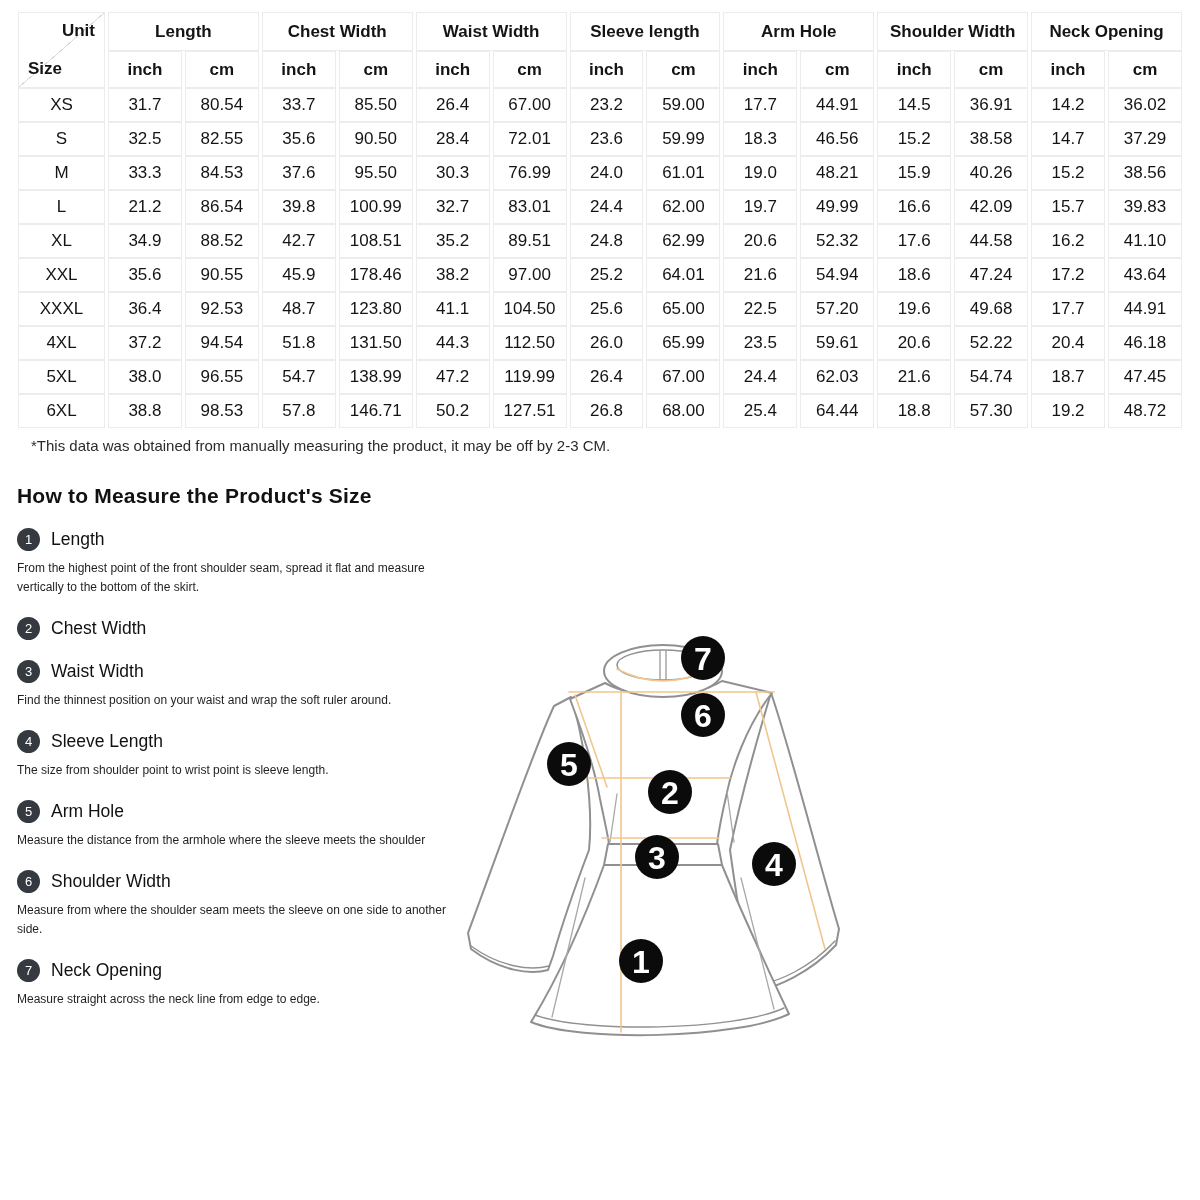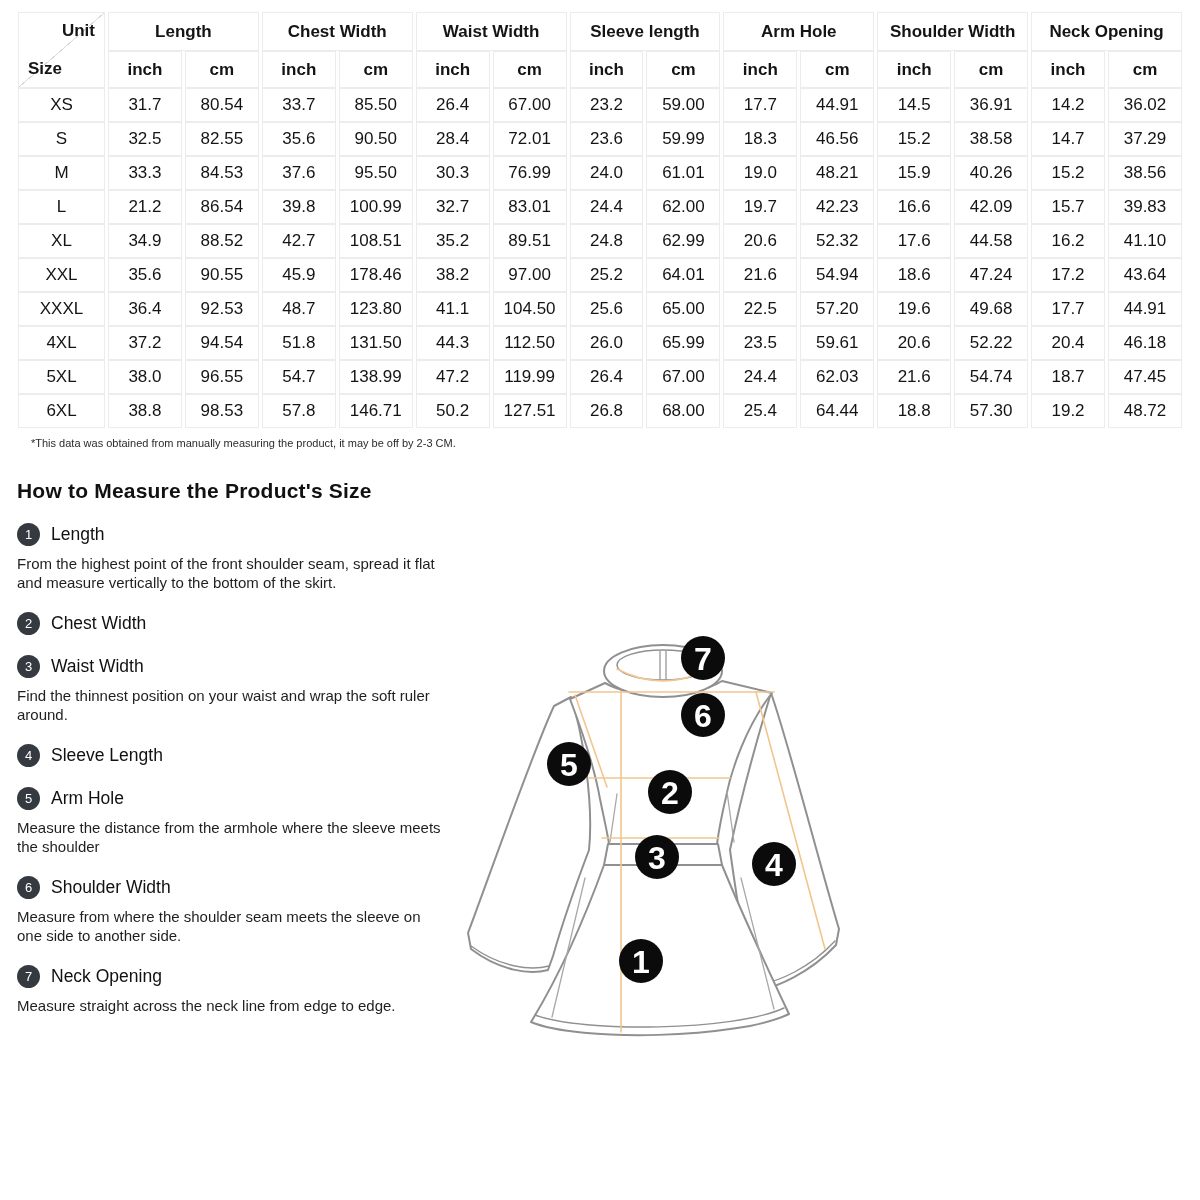--- a/index.html
+++ b/index.html
@@ -25,33 +25,33 @@
   .group-row th { height:39px; }
   .unit-row th { height:37px; }
   table.size-chart tbody th, table.size-chart tbody td { height:34px; font-weight:400; }
   .corner {
     position:relative;
     background-image:linear-gradient(to bottom right,
       #fff 49.6%, #d9d9d9 49.6%, #d9d9d9 50.45%, #fff 50.45%) !important;
   }
   .corner .unit-lbl { position:absolute; top:8px;  right:9px;  font-weight:700; }
   .corner .size-lbl { position:absolute; bottom:8px; left:9px; font-weight:700; }
-  .note { padding:9px 15px 0 16px; font-size:11px; color:#2b2b2b; }
+  .note { padding:9px 15px 0 16px; font-size:15px; color:#2b2b2b; }
   
   .measure { padding:30px 0 0 17px; width:470px; }
   .measure-title { font-size:21px; font-weight:700; color:#111; letter-spacing:.2px; }
   .m-item { margin-top:20px; }
   .m-head { display:flex; align-items:center; gap:11px; }
   .step-badge {
     width:23px; height:23px; border-radius:50%; background:#343a40; color:#fff;
     font-size:13px; font-weight:400; display:flex; align-items:center; justify-content:center;
     flex:0 0 23px;
   }
   .step-label { font-size:17.5px; color:#111; }
-  .m-desc { margin-top:8px; font-size:15px; line-height:19px; color:#1f1f1f; width:432px; }
+  .m-desc { margin-top:8px; font-size:12px; line-height:19px; color:#1f1f1f; width:432px; }
   
   .dress-svg { position:absolute; left:458px; top:631px; }
   .badge-num {
     font-family:"Liberation Sans","DejaVu Sans",sans-serif;
     font-size:32px; font-weight:700; fill:#fff;
   }
 </style>
 </head>
 <body>
 
@@ -163,21 +163,21 @@
             <th>L</th>
             <td>21.2</td>
             <td>86.54</td>
             <td>39.8</td>
             <td>100.99</td>
             <td>32.7</td>
             <td>83.01</td>
             <td>24.4</td>
             <td>62.00</td>
             <td>19.7</td>
-            <td>42.23</td>
+            <td>49.99</td>
             <td>16.6</td>
             <td>42.09</td>
             <td>15.7</td>
             <td>39.83</td>
           </tr>
           <tr>
             <th>XL</th>
             <td>34.9</td>
             <td>88.52</td>
             <td>42.7</td>
@@ -304,20 +304,21 @@
             <span class="step-badge">3</span>
             <span class="step-label">Waist Width</span>
           </div>
           <div class="m-desc">Find the thinnest position on your waist and wrap the soft ruler around.</div>
         </div>
         <div class="m-item">
           <div class="m-head">
             <span class="step-badge">4</span>
             <span class="step-label">Sleeve Length</span>
           </div>
+          <div class="m-desc">The size from shoulder point to wrist point is sleeve length.</div>
         </div>
         <div class="m-item">
           <div class="m-head">
             <span class="step-badge">5</span>
             <span class="step-label">Arm Hole</span>
           </div>
           <div class="m-desc">Measure the distance from the armhole where the sleeve meets the shoulder</div>
         </div>
         <div class="m-item">
           <div class="m-head">

